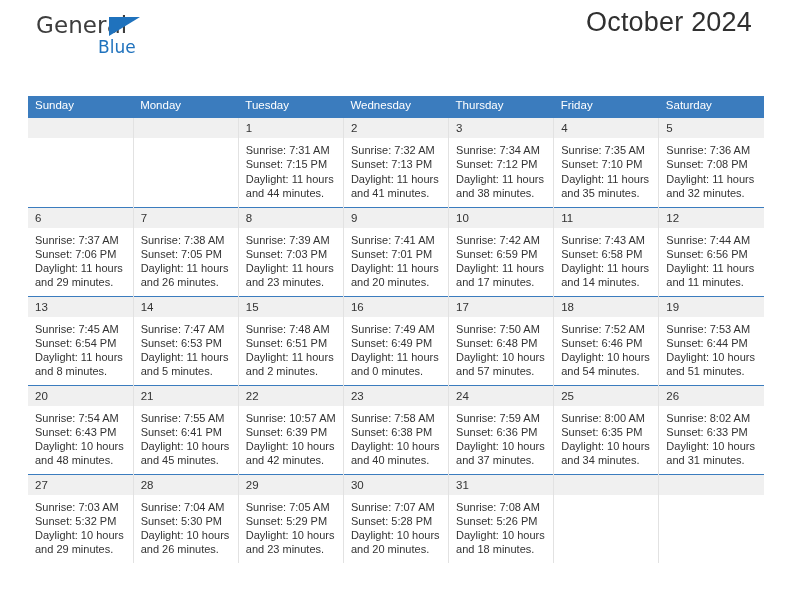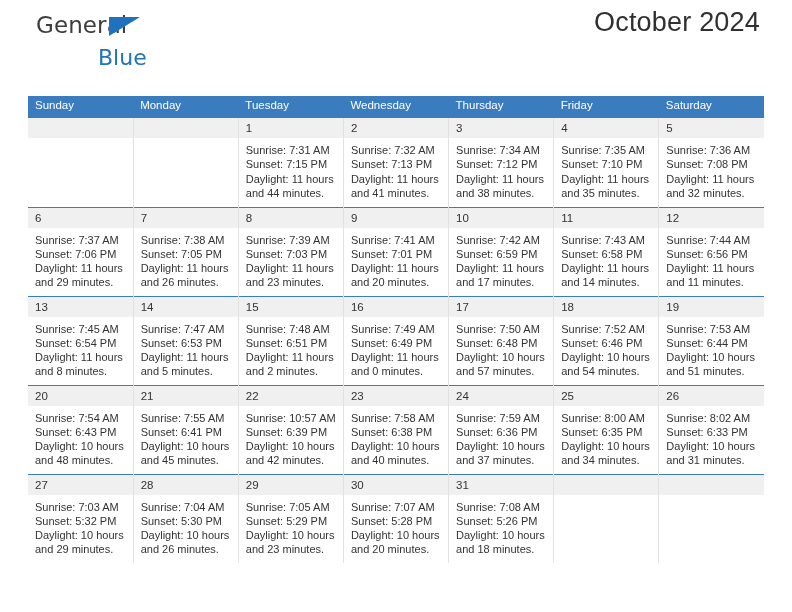--- a/index.html
+++ b/index.html
@@ -50,31 +50,31 @@
     position: absolute;
     left: 73px;
     top: 3px;
     width: 0;
     height: 0;
     border-left: 31px solid #1f72bd;
     border-bottom: 19px solid transparent;
   }
   .brand-bottom {
     display: block;
-    margin-top: 10px;
+    margin-top: 2px;
     margin-left: 62px;
-    font-size: 22px;
+    font-size: 17px;
     color: #1f72bd;
     font-family: "DejaVu Sans", sans-serif;
     font-weight: 400;
   }
 
   .title-block {
     position: absolute;
-    right: 4px;
+    right: 12px;
     top: 6px;
     text-align: right;
   }
   .cal-title {
     font-size: 27px;
     color: #303030;
     font-weight: 400;
     line-height: 1.2;
     letter-spacing: 0.2px;
   }

